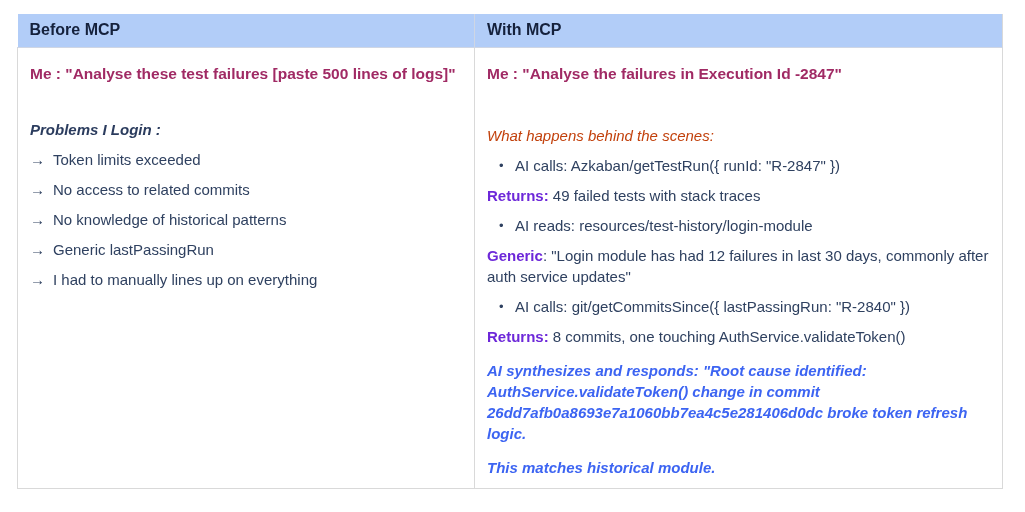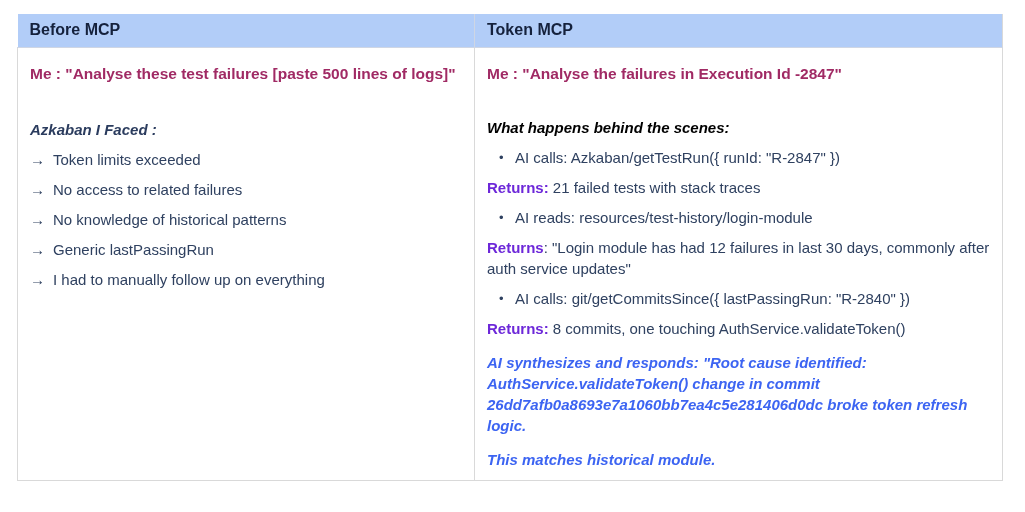--- a/index.html
+++ b/index.html
@@ -57,24 +57,24 @@
     margin-top: 34px;
   }
   .arrow-line {
     display: flex;
     gap: 8px;
     margin-top: 9px;
     line-height: 21px;
   }
   .arrow-line .glyph { flex: 0 0 auto; }
   .behind-heading {
-    color: #000000;
-    font-weight: bold;
+    color: #c2410c;
+    font-weight: normal;
     font-style: italic;
-    margin-top: 32px;
+    margin-top: 40px;
   }
   .bullet-line {
     display: flex;
     margin: 9px 0 9px 12px;
     line-height: 21px;
   }
   .bullet-line .glyph {
     flex: 0 0 16px;
     font-size: 13px;
   }
@@ -96,69 +96,69 @@
 
 <div class="page">
   <table class="cmp">
     <colgroup>
         <col class="c-left">
         <col class="c-right">
       </colgroup>
     <thead>
       <tr>
         <th class="hdr">Before MCP</th>
-        <th class="hdr">Token MCP</th>
+        <th class="hdr">With MCP</th>
       </tr>
     </thead>
     <tbody>
       <tr>
 
         <td class="cell">
           <p class="me-prompt">Me : "Analyse these test failures [paste 500 lines of logs]"</p>
-          <p class="problems-heading">Azkaban I Faced :</p>
+          <p class="problems-heading">Problems I Login :</p>
           <div class="arrow-line">
             <span class="glyph">→</span>
             <span>Token limits exceeded</span>
           </div>
           <div class="arrow-line">
             <span class="glyph">→</span>
-            <span>No access to related failures</span>
+            <span>No access to related commits</span>
           </div>
           <div class="arrow-line">
             <span class="glyph">→</span>
             <span>No knowledge of historical patterns</span>
           </div>
           <div class="arrow-line">
             <span class="glyph">→</span>
             <span>Generic lastPassingRun</span>
           </div>
           <div class="arrow-line">
             <span class="glyph">→</span>
-            <span>I had to manually follow up on everything</span>
+            <span>I had to manually lines up on everything</span>
           </div>
         </td>
 
         <td class="cell">
           <p class="me-prompt">Me : "Analyse the failures in Execution Id -2847"</p>
           <p class="behind-heading">What happens behind the scenes:</p>
 
           <div class="bullet-line">
             <span class="glyph">•</span>
             <span class="btext">AI calls: Azkaban/getTestRun({ runId: "R-2847" })</span>
           </div>
           <p class="returns-line">
-            <span class="returns-label">Returns:</span><span> 21 failed tests with stack traces</span>
+            <span class="returns-label">Returns:</span><span> 49 failed tests with stack traces</span>
           </p>
 
           <div class="bullet-line">
             <span class="glyph">•</span>
             <span class="btext">AI reads: resources/test-history/login-module</span>
           </div>
           <p class="returns-line">
-            <span class="returns-label">Returns</span><span>: "Login module has had 12 failures in last 30 days, commonly after auth service updates"</span>
+            <span class="returns-label">Generic</span><span>: "Login module has had 12 failures in last 30 days, commonly after auth service updates"</span>
           </p>
 
           <div class="bullet-line">
             <span class="glyph">•</span>
             <span class="btext">AI calls: git/getCommitsSince({ lastPassingRun: "R-2840" })</span>
           </div>
           <p class="returns-line">
             <span class="returns-label">Returns:</span><span> 8 commits, one touching AuthService.validateToken()</span>
           </p>
 

